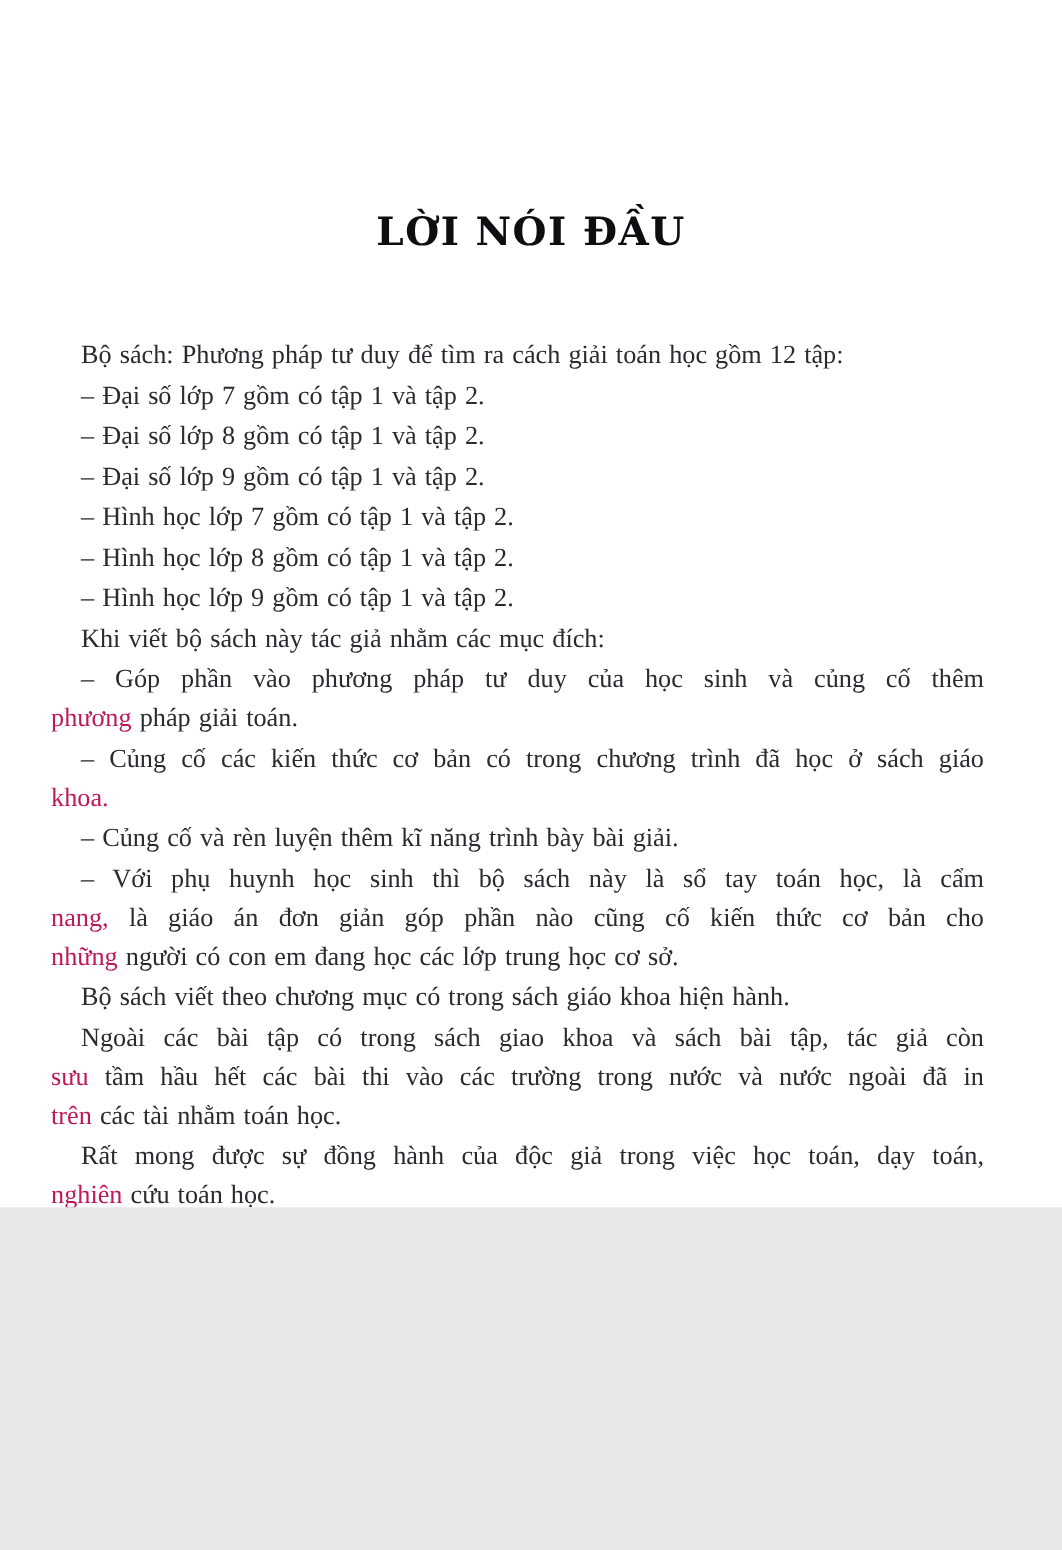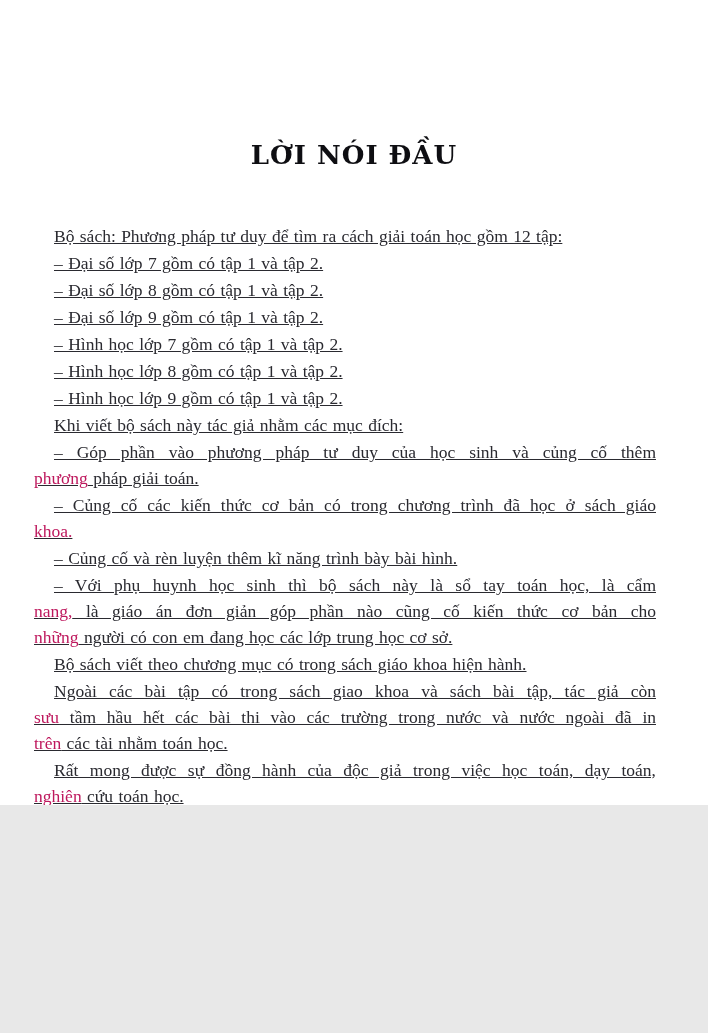--- a/index.html
+++ b/index.html
@@ -11,21 +11,21 @@
   .title{
     position:absolute;top:140px;left:0;right:0;text-align:center;
     font-family:"DejaVu Serif","Liberation Serif",serif;
     font-weight:bold;font-size:26px;letter-spacing:1px;color:#0e0e12;
   }
   .body-text{
     position:absolute;top:223px;left:34px;width:622px;
     font-size:17.5px;line-height:26px;color:#2a2a30;word-spacing:1px;
   }
   .para{margin:0 0 1px 0;}
-  .line{text-align:left;text-decoration:underline;}
+  .line{text-align:left;}
   .line.first{text-indent:20px;}
   .line.jl{text-align:justify;text-align-last:justify;-moz-text-align-last:justify;}
   .blue{color:#be185d;}
   .signature{
     position:absolute;left:481px;top:848px;color:#3b82f6;line-height:28px;
   }
   .signature .role{font-weight:bold;font-size:18px;margin-left:7px;}
   .signature .name{font-weight:bold;font-size:25px;margin-top:3px;letter-spacing:.5px;}
   .wm1{
     position:absolute;left:148px;top:889px;z-index:1;white-space:nowrap;
@@ -91,21 +91,21 @@
       </div>
       <div class="para">
         <div class="line first jl"><span>– Góp phần vào phương pháp tư duy của học sinh và củng cố thêm</span></div>
         <div class="line"><span class="blue">phương</span><span> pháp giải toán.</span></div>
       </div>
       <div class="para">
         <div class="line first jl"><span>– Củng cố các kiến thức cơ bản có trong chương trình đã học ở sách giáo</span></div>
         <div class="line"><span class="blue">khoa.</span></div>
       </div>
       <div class="para">
-        <div class="line first"><span>– Củng cố và rèn luyện thêm kĩ năng trình bày bài hình.</span></div>
+        <div class="line first"><span>– Củng cố và rèn luyện thêm kĩ năng trình bày bài giải.</span></div>
       </div>
       <div class="para">
         <div class="line first jl"><span>– Với phụ huynh học sinh thì bộ sách này là sổ tay toán học, là cẩm</span></div>
         <div class="line jl"><span class="blue">nang,</span><span> là giáo án đơn giản góp phần nào cũng cố kiến thức cơ bản cho</span></div>
         <div class="line"><span class="blue">những</span><span> người có con em đang học các lớp trung học cơ sở.</span></div>
       </div>
       <div class="para">
         <div class="line first"><span>Bộ sách viết theo chương mục có trong sách giáo khoa hiện hành.</span></div>
       </div>
       <div class="para">

